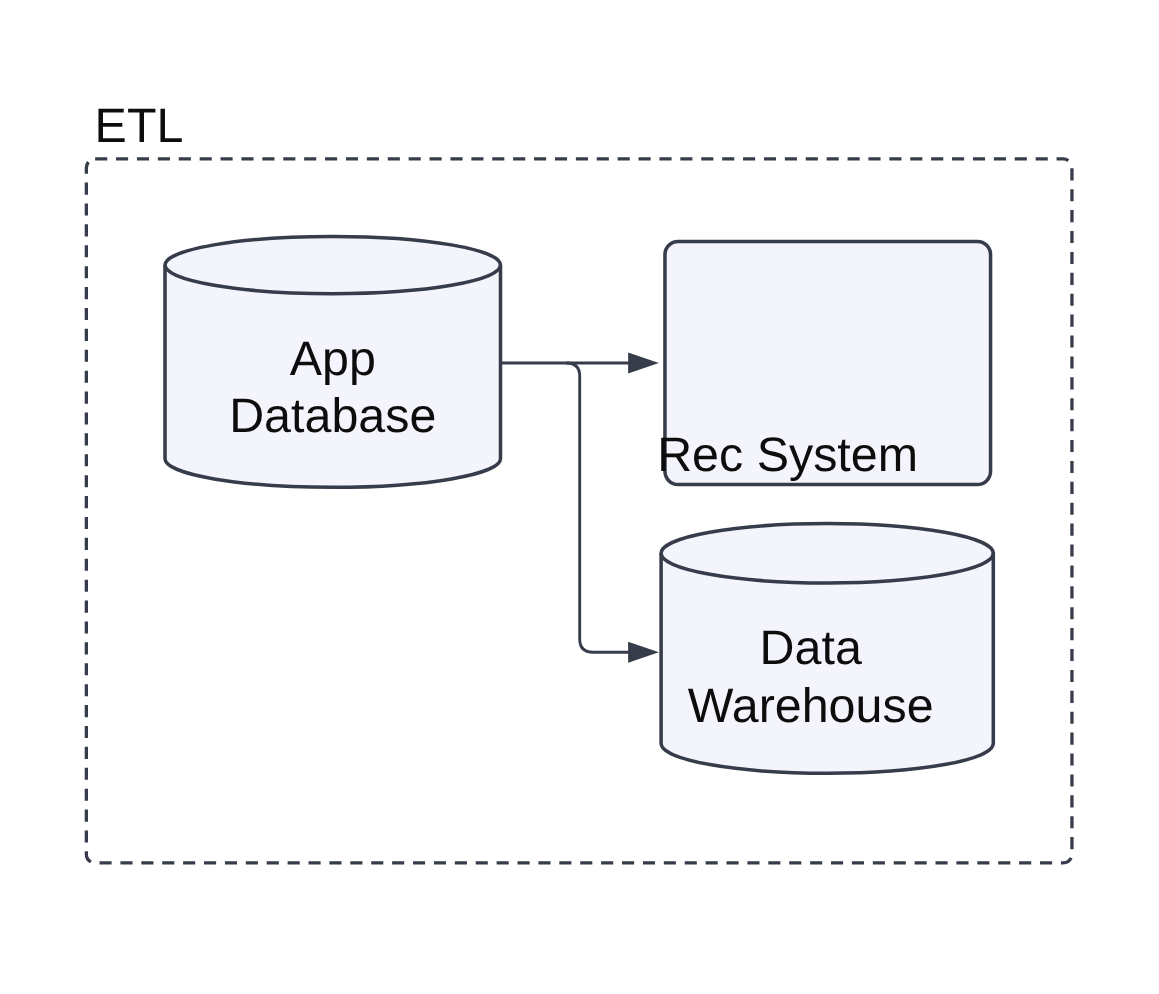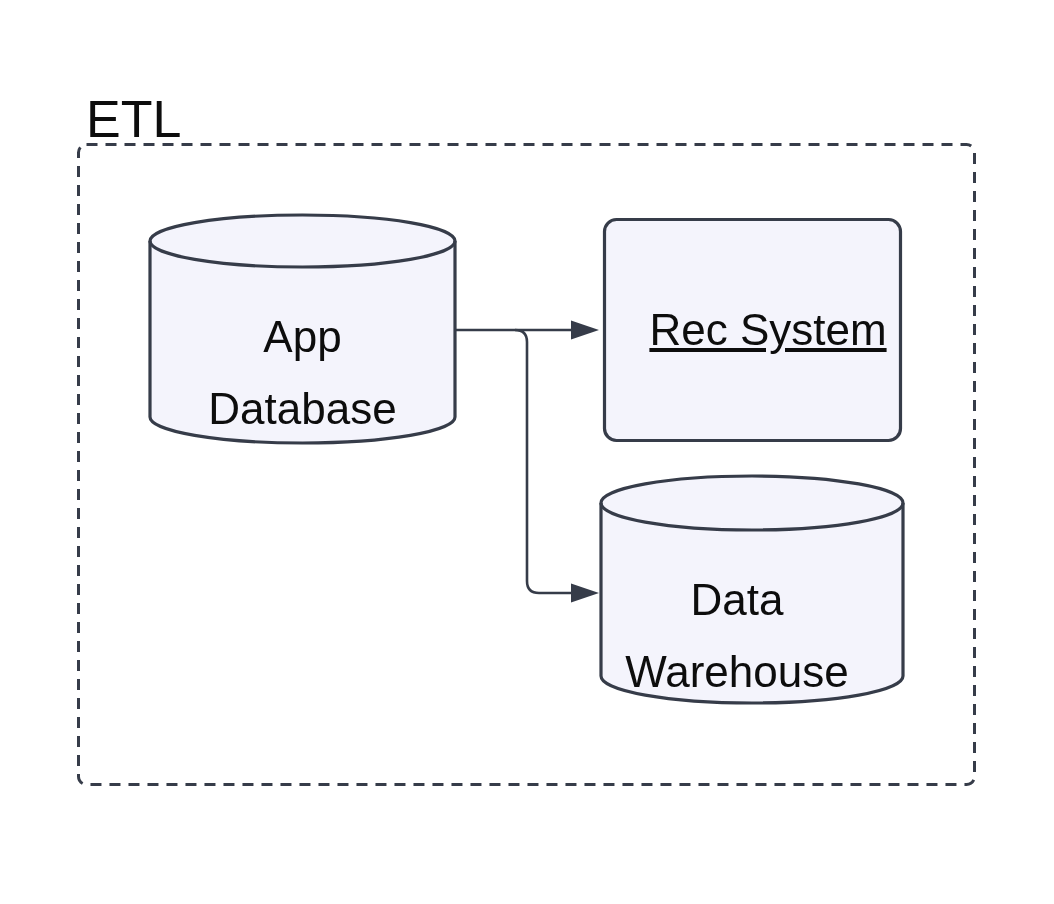--- a/index.html
+++ b/index.html
@@ -42,39 +42,39 @@
     stroke-width:2.6;
   }
   .arrowhead{
     fill:var(--edge-stroke);
     stroke:none;
   }
   .group-label{
     position:absolute;
     left:86px;
     top:90px;
-    font-size:52px;
+    font-size:44px;
     line-height:1.15;
     color:var(--text);
     white-space:nowrap;
   }
   .node-label{
     position:absolute;
     display:flex;
-    align-items:center;
+    align-items:flex-end;
     justify-content:center;
     text-align:center;
     color:var(--text);
     font-size:44px;
-    line-height:72px;
+    line-height:52px;
   }
   .node-label span{display:inline-block;}
   .label-appdb{left:150px;top:301px;width:305px;}
   .label-appdb span{max-width:230px;}
-  .label-rec{left:620px;top:219px;width:296px;height:221px;text-decoration:underline;}
+  .label-rec{left:568px;top:219px;width:296px;height:221px;}
   .label-rec span{white-space:nowrap;}
   .label-dw{left:601px;top:564px;width:272px;}
   .label-dw span{max-width:255px;}
 </style>
 </head>
 <body>
 
 <div class="canvas">
 
   <svg width="1054" height="904" viewBox="0 0 1054 904">

